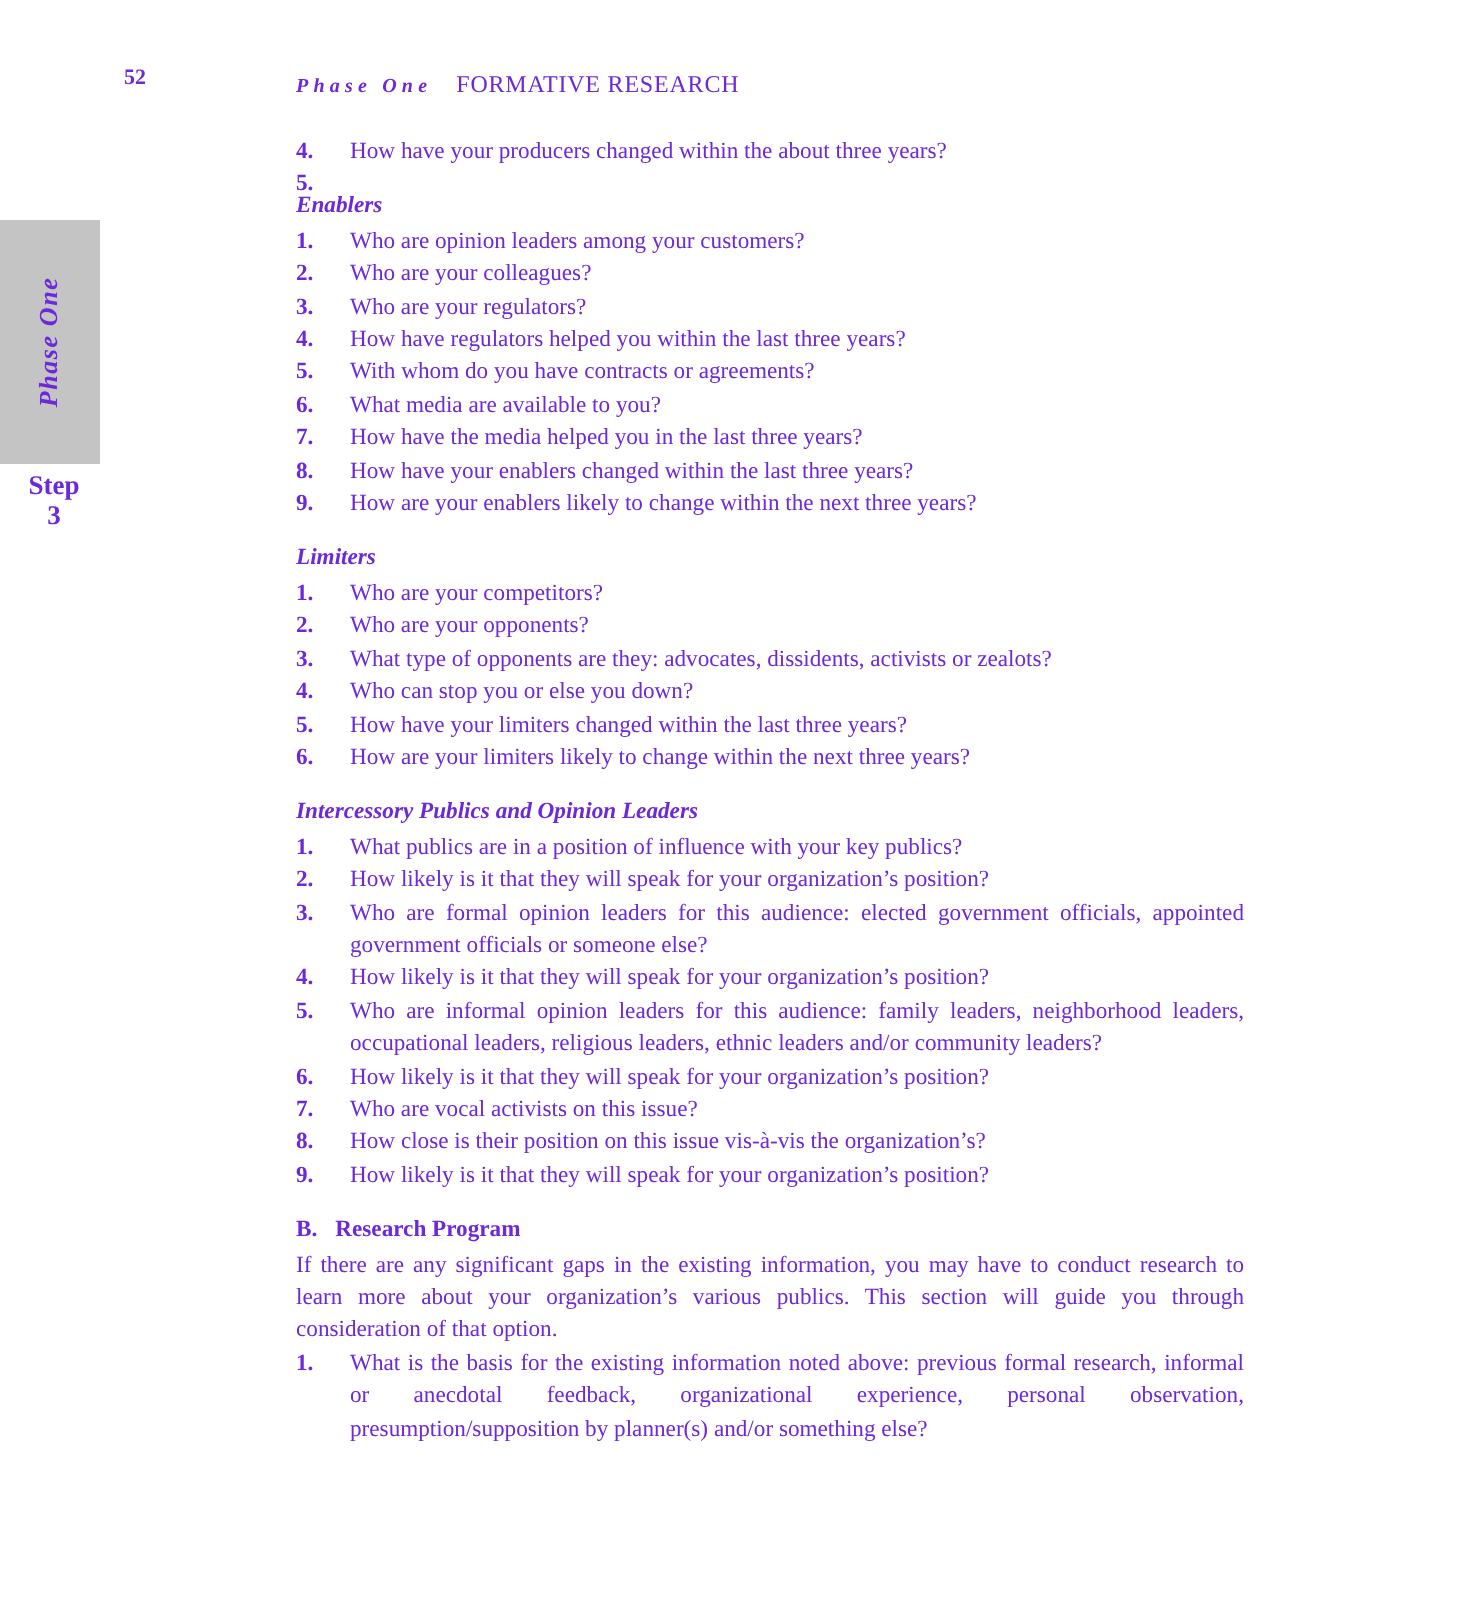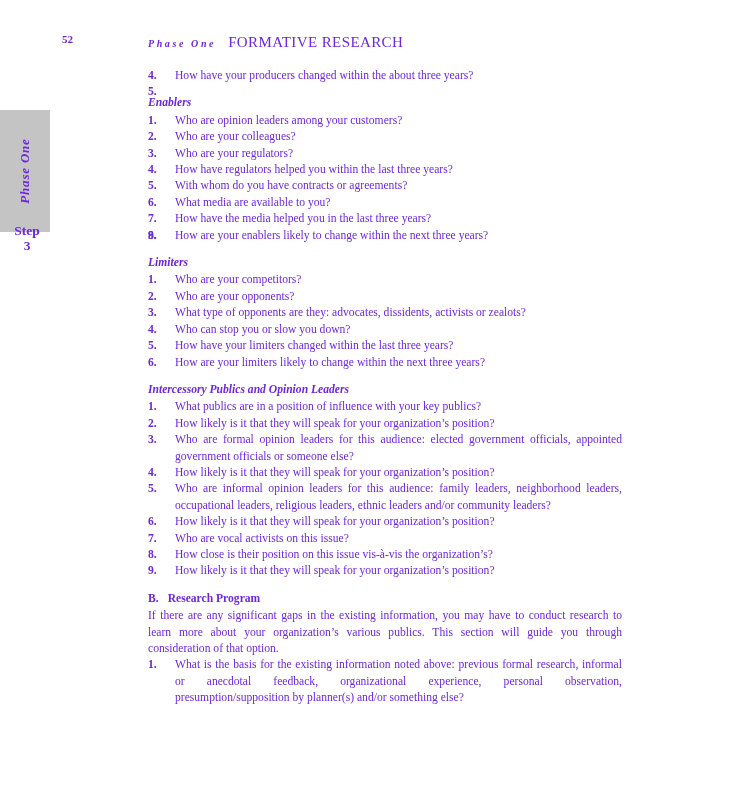--- a/index.html
+++ b/index.html
@@ -9,34 +9,34 @@
     background:#ffffff;
     font-family:Liberation Serif, serif;
     color:#6d28d9;
     overflow:hidden;
   }
   
   .header{position:absolute;top:33px;left:0;right:0;height:16px;}
   .page-num{position:absolute;left:62px;top:0;font-weight:bold;font-size:11px;}
   .running-head{position:absolute;left:148px;top:0;white-space:nowrap;}
   .rh-italic{font-style:italic;font-weight:bold;font-size:10px;letter-spacing:2.6px;margin-right:8px;}
-  .rh-caps{font-size:15px;letter-spacing:0.4px;}
+  .rh-caps{font-size:12px;letter-spacing:0.4px;}
   
   .phase-tab{
     position:absolute;left:0;top:110px;width:50px;height:122px;
     display:flex;align-items:center;justify-content:center;
   }
   .phase-tab-text{
     transform:rotate(-90deg);
     white-space:nowrap;
     font-style:italic;font-weight:bold;
     font-size:13px;letter-spacing:0.8px;
   }
   .step-block{
-    position:absolute;left:0;top:224px;width:54px;
+    position:absolute;left:0;top:236px;width:54px;
     text-align:center;font-weight:bold;font-size:13.5px;line-height:14.5px;
   }
   
   .content{
     position:absolute;left:148px;top:68px;width:474px;
     font-size:11.6px;line-height:16.4px;
     text-align:justify;
   }
   .section{margin:0;}
   .heading{font-weight:bold;margin-top:11px;margin-bottom:1px;text-align:left;}
@@ -75,29 +75,29 @@
       </div>
       <div class="section">
         <div class="heading italic"><span>Enablers</span></div>
         <div class="item"><span class="num">1.</span><span class="txt">Who are opinion leaders among your customers?</span></div>
         <div class="item"><span class="num">2.</span><span class="txt">Who are your colleagues?</span></div>
         <div class="item"><span class="num">3.</span><span class="txt">Who are your regulators?</span></div>
         <div class="item"><span class="num">4.</span><span class="txt">How have regulators helped you within the last three years?</span></div>
         <div class="item"><span class="num">5.</span><span class="txt">With whom do you have contracts or agreements?</span></div>
         <div class="item"><span class="num">6.</span><span class="txt">What media are available to you?</span></div>
         <div class="item"><span class="num">7.</span><span class="txt">How have the media helped you in the last three years?</span></div>
-        <div class="item"><span class="num">8.</span></div>
+        <div class="item"><span class="num">8.</span><span class="txt">How have your enablers changed within the last three years?</span></div>
         <div class="item"><span class="num">9.</span><span class="txt">How are your enablers likely to change within the next three years?</span></div>
       </div>
       <div class="section">
         <div class="heading italic"><span>Limiters</span></div>
         <div class="item"><span class="num">1.</span><span class="txt">Who are your competitors?</span></div>
         <div class="item"><span class="num">2.</span><span class="txt">Who are your opponents?</span></div>
         <div class="item"><span class="num">3.</span><span class="txt">What type of opponents are they: advocates, dissidents, activists or zealots?</span></div>
-        <div class="item"><span class="num">4.</span><span class="txt">Who can stop you or slow you down?</span></div>
+        <div class="item"><span class="num">4.</span><span class="txt">Who can stop you or else you down?</span></div>
         <div class="item"><span class="num">5.</span><span class="txt">How have your limiters changed within the last three years?</span></div>
         <div class="item"><span class="num">6.</span><span class="txt">How are your limiters likely to change within the next three years?</span></div>
       </div>
       <div class="section">
         <div class="heading italic"><span>Intercessory Publics and Opinion Leaders</span></div>
         <div class="item"><span class="num">1.</span><span class="txt">What publics are in a position of influence with your key publics?</span></div>
         <div class="item"><span class="num">2.</span><span class="txt">How likely is it that they will speak for your organization’s position?</span></div>
         <div class="item"><span class="num">3.</span><span class="txt">Who are formal opinion leaders for this audience: elected government officials, appointed government officials or someone else?</span></div>
         <div class="item"><span class="num">4.</span><span class="txt">How likely is it that they will speak for your organization’s position?</span></div>
         <div class="item"><span class="num">5.</span><span class="txt">Who are informal opinion leaders for this audience: family leaders, neighborhood leaders, occupational leaders, religious leaders, ethnic leaders and/or community leaders?</span></div>

